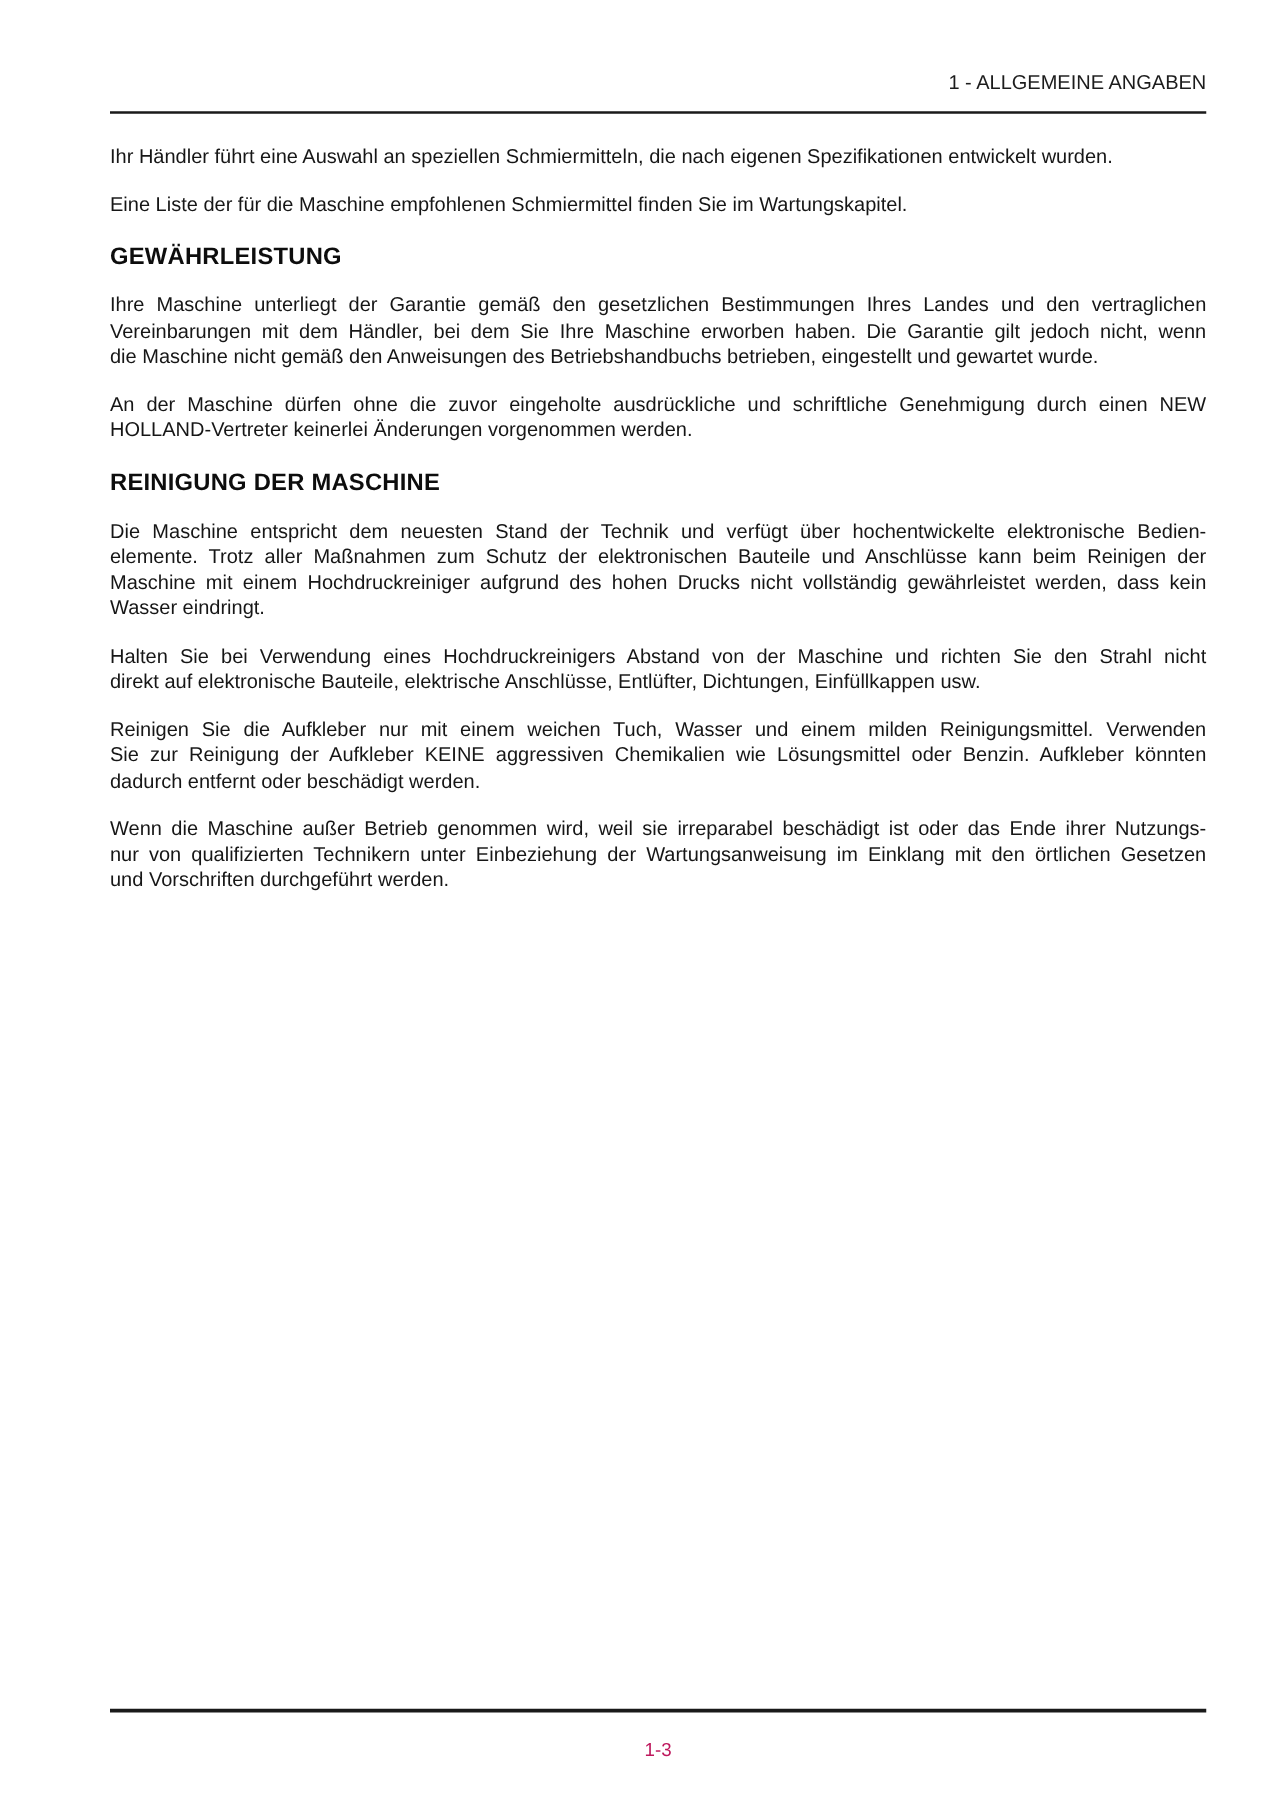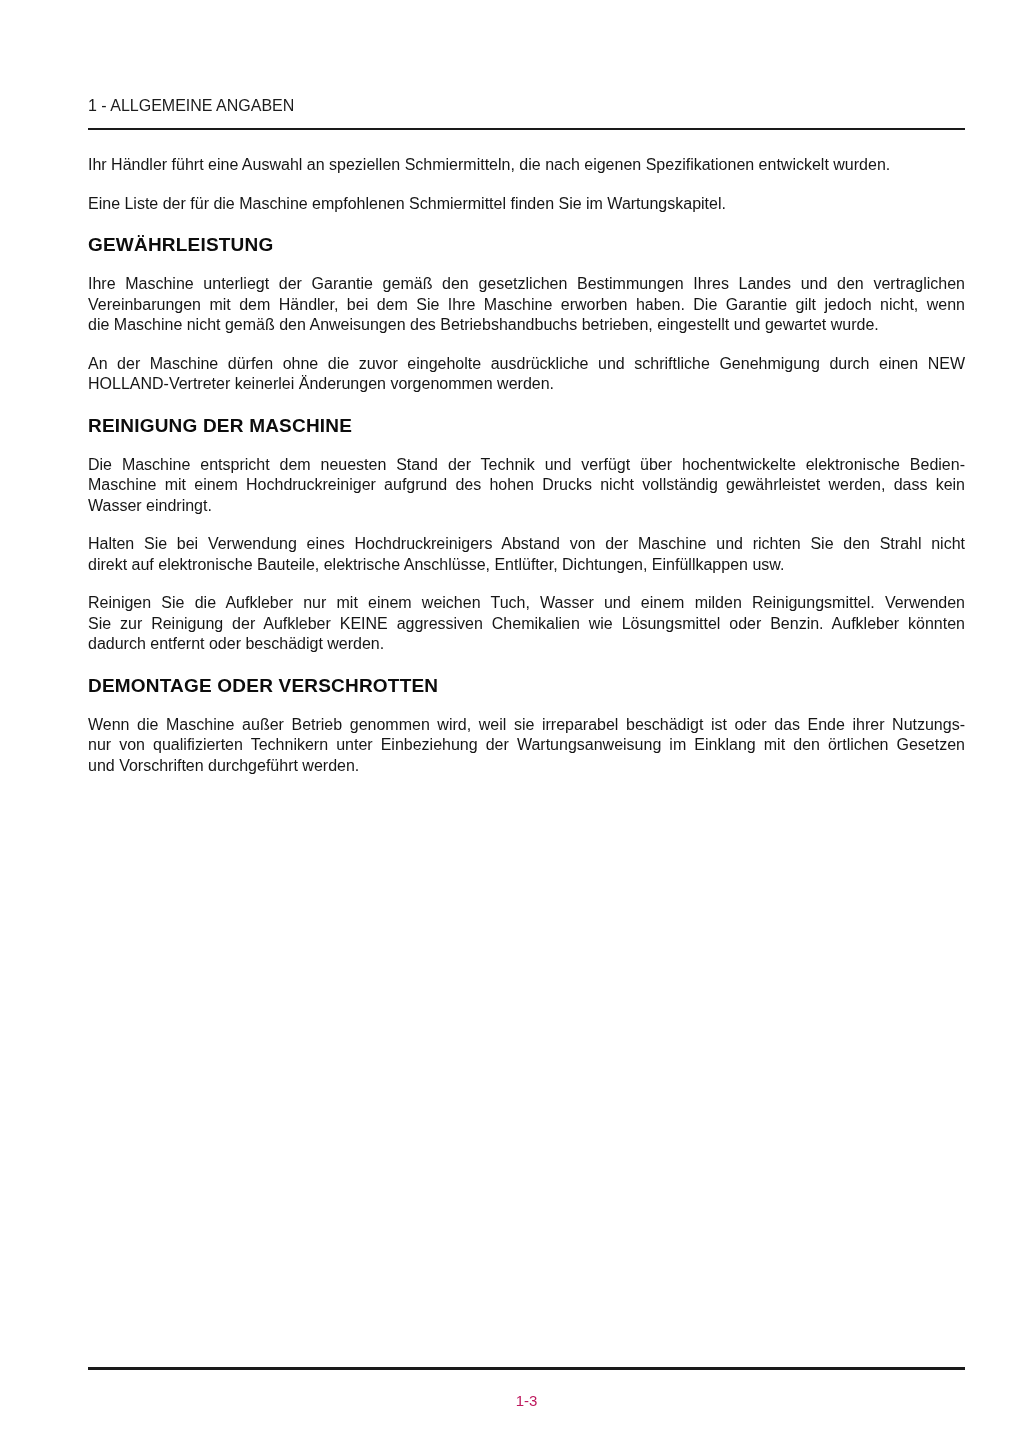--- a/index.html
+++ b/index.html
@@ -18,25 +18,24 @@
     overflow: hidden;
   }
   .content {
     position: absolute;
     left: 88px;
     top: 0;
     width: 877px;
   }
   .running-header {
     padding-top: 58px;
-    text-align: left;
+    text-align: right;
     font-size: 16px;
     line-height: 18px;
     color: #1c1c1c;
-    margin-top: 39px;
   }
   .header-rule {
     margin-top: 13px;
     height: 2px;
     background: #1a1a1a;
   }
   .body-copy {
     padding-top: 7px;
   }
   h2.section-heading {
@@ -104,34 +103,34 @@
           <span class="jline">die Maschine nicht gemäß den Anweisungen des Betriebshandbuchs betrieben, eingestellt und gewartet wurde.</span>
         </p>
       <p class="para">
           <span class="jline just">An der Maschine dürfen ohne die zuvor eingeholte ausdrückliche und schriftliche Genehmigung durch einen NEW</span>
           <span class="jline">HOLLAND-Vertreter keinerlei Änderungen vorgenommen werden.</span>
         </p>
 
       <h2 class="section-heading">REINIGUNG DER MASCHINE</h2>
       <p class="para">
           <span class="jline just">Die Maschine entspricht dem neuesten Stand der Technik und verfügt über hochentwickelte elektronische Bedien-</span>
+          <span class="jline just">elemente. Trotz aller Maßnahmen zum Schutz der elektronischen Bauteile und Anschlüsse kann beim Reinigen der</span>
           <span class="jline just">Maschine mit einem Hochdruckreiniger aufgrund des hohen Drucks nicht vollständig gewährleistet werden, dass kein</span>
           <span class="jline">Wasser eindringt.</span>
         </p>
       <p class="para">
           <span class="jline just">Halten Sie bei Verwendung eines Hochdruckreinigers Abstand von der Maschine und richten Sie den Strahl nicht</span>
           <span class="jline">direkt auf elektronische Bauteile, elektrische Anschlüsse, Entlüfter, Dichtungen, Einfüllkappen usw.</span>
         </p>
       <p class="para">
           <span class="jline just">Reinigen Sie die Aufkleber nur mit einem weichen Tuch, Wasser und einem milden Reinigungsmittel. Verwenden</span>
           <span class="jline just">Sie zur Reinigung der Aufkleber KEINE aggressiven Chemikalien wie Lösungsmittel oder Benzin. Aufkleber könnten</span>
           <span class="jline">dadurch entfernt oder beschädigt werden.</span>
         </p>
 
-      <h2 class="section-heading">DEMONTAGE ODER VERSCHROTTEN</h2>
       <p class="para">
           <span class="jline just">Wenn die Maschine außer Betrieb genommen wird, weil sie irreparabel beschädigt ist oder das Ende ihrer Nutzungs-</span>
           <span class="jline just">nur von qualifizierten Technikern unter Einbeziehung der Wartungsanweisung im Einklang mit den örtlichen Gesetzen</span>
           <span class="jline">und Vorschriften durchgeführt werden.</span>
         </p>
 
     </div>
   </div>
 
   <div class="page-footer">

